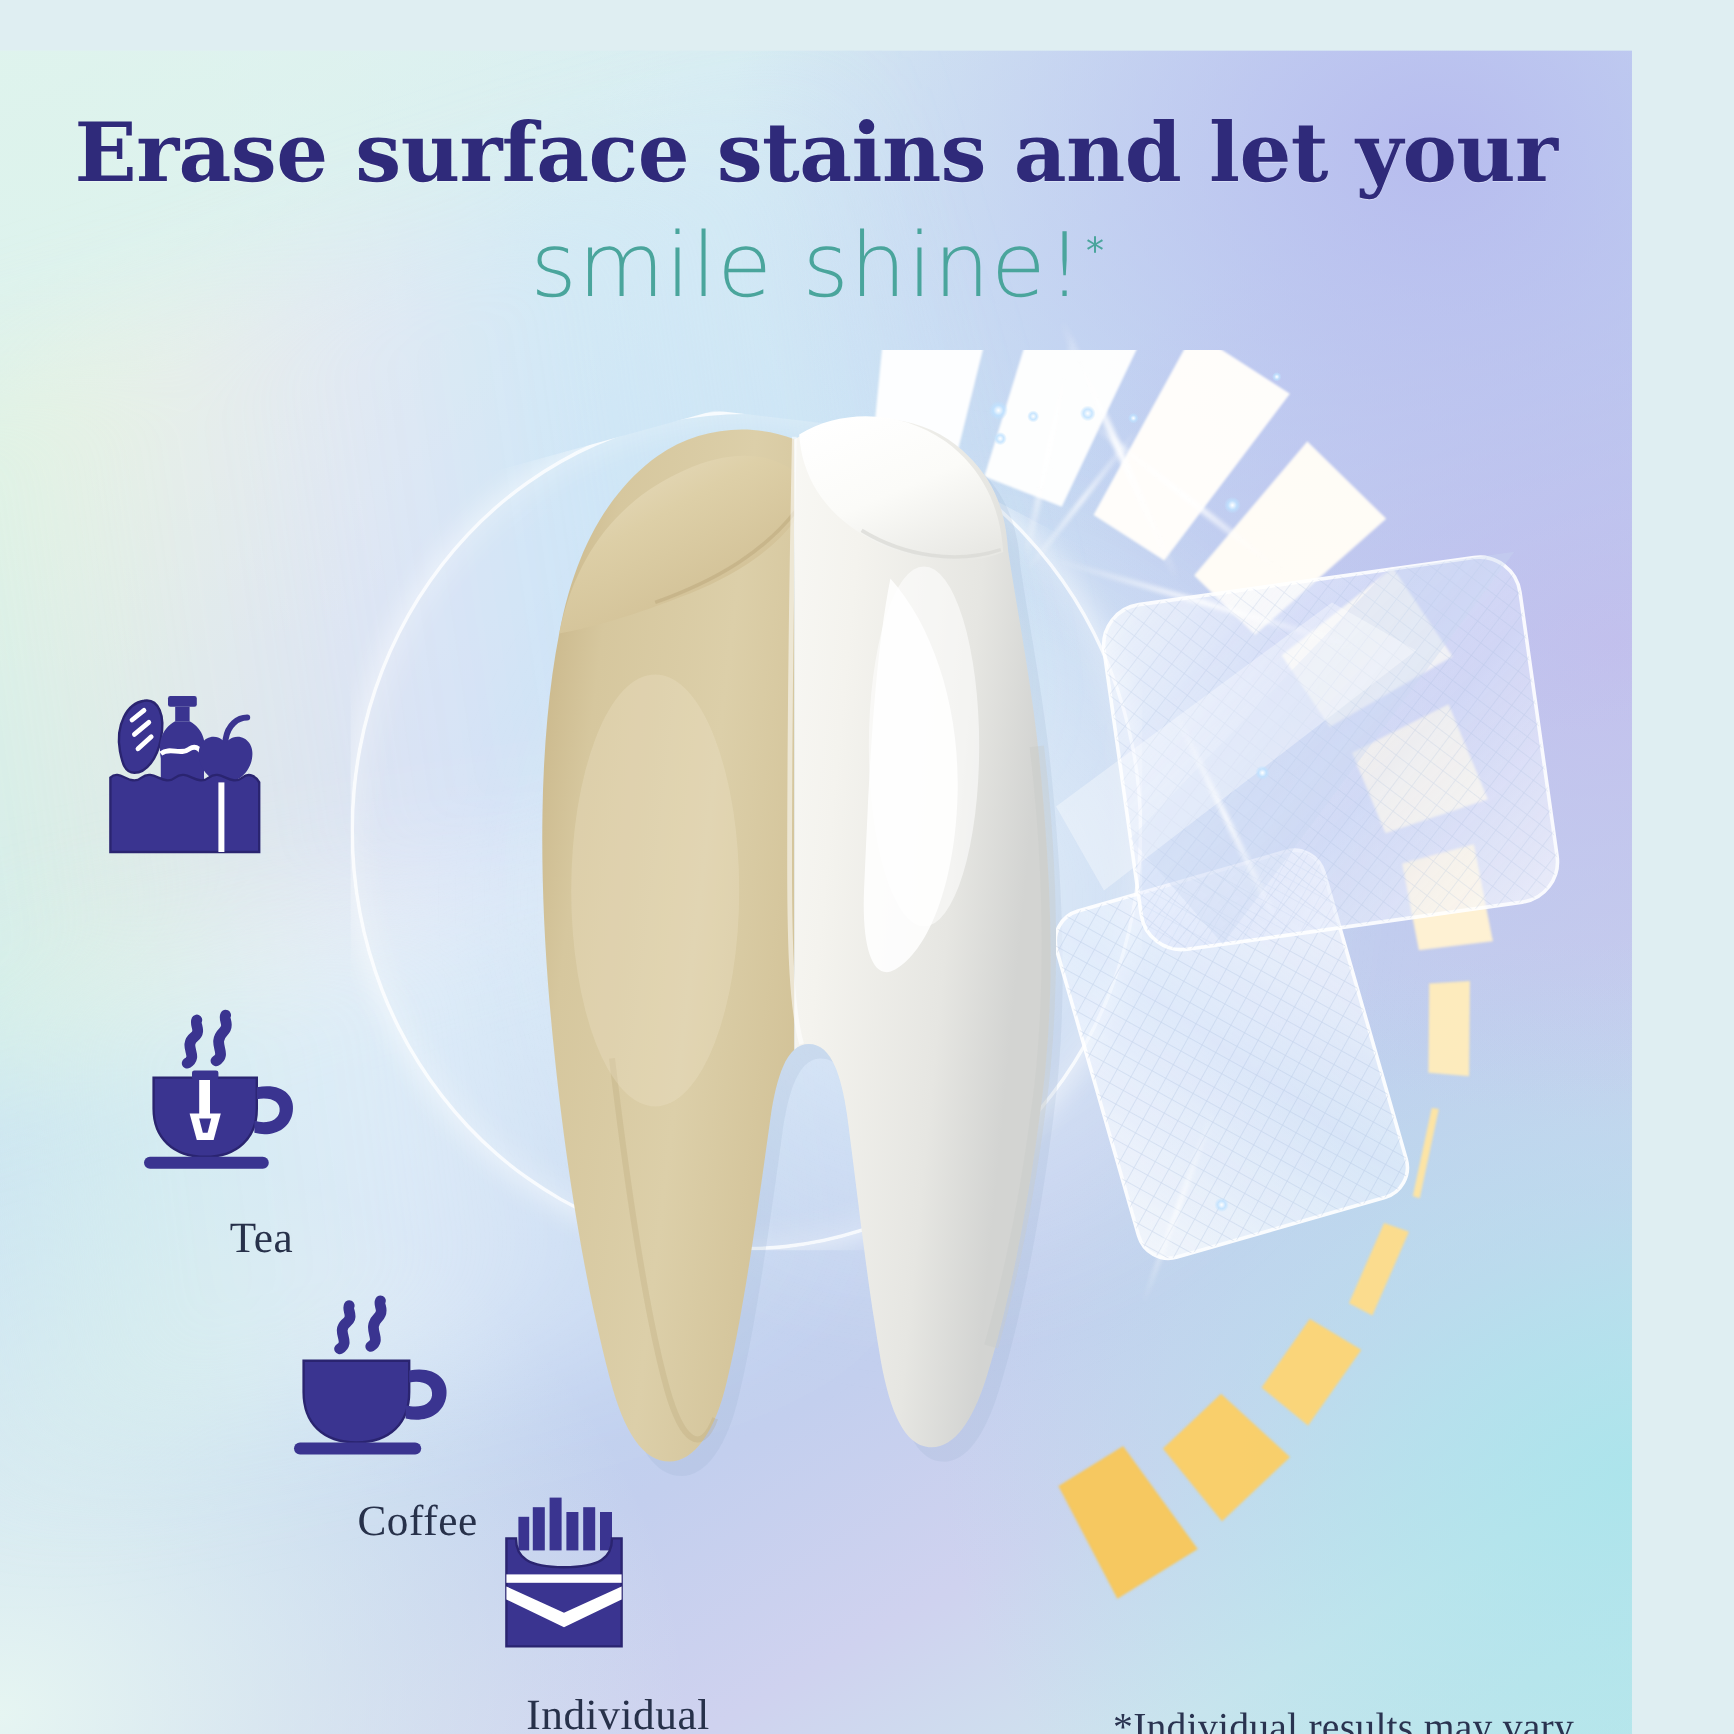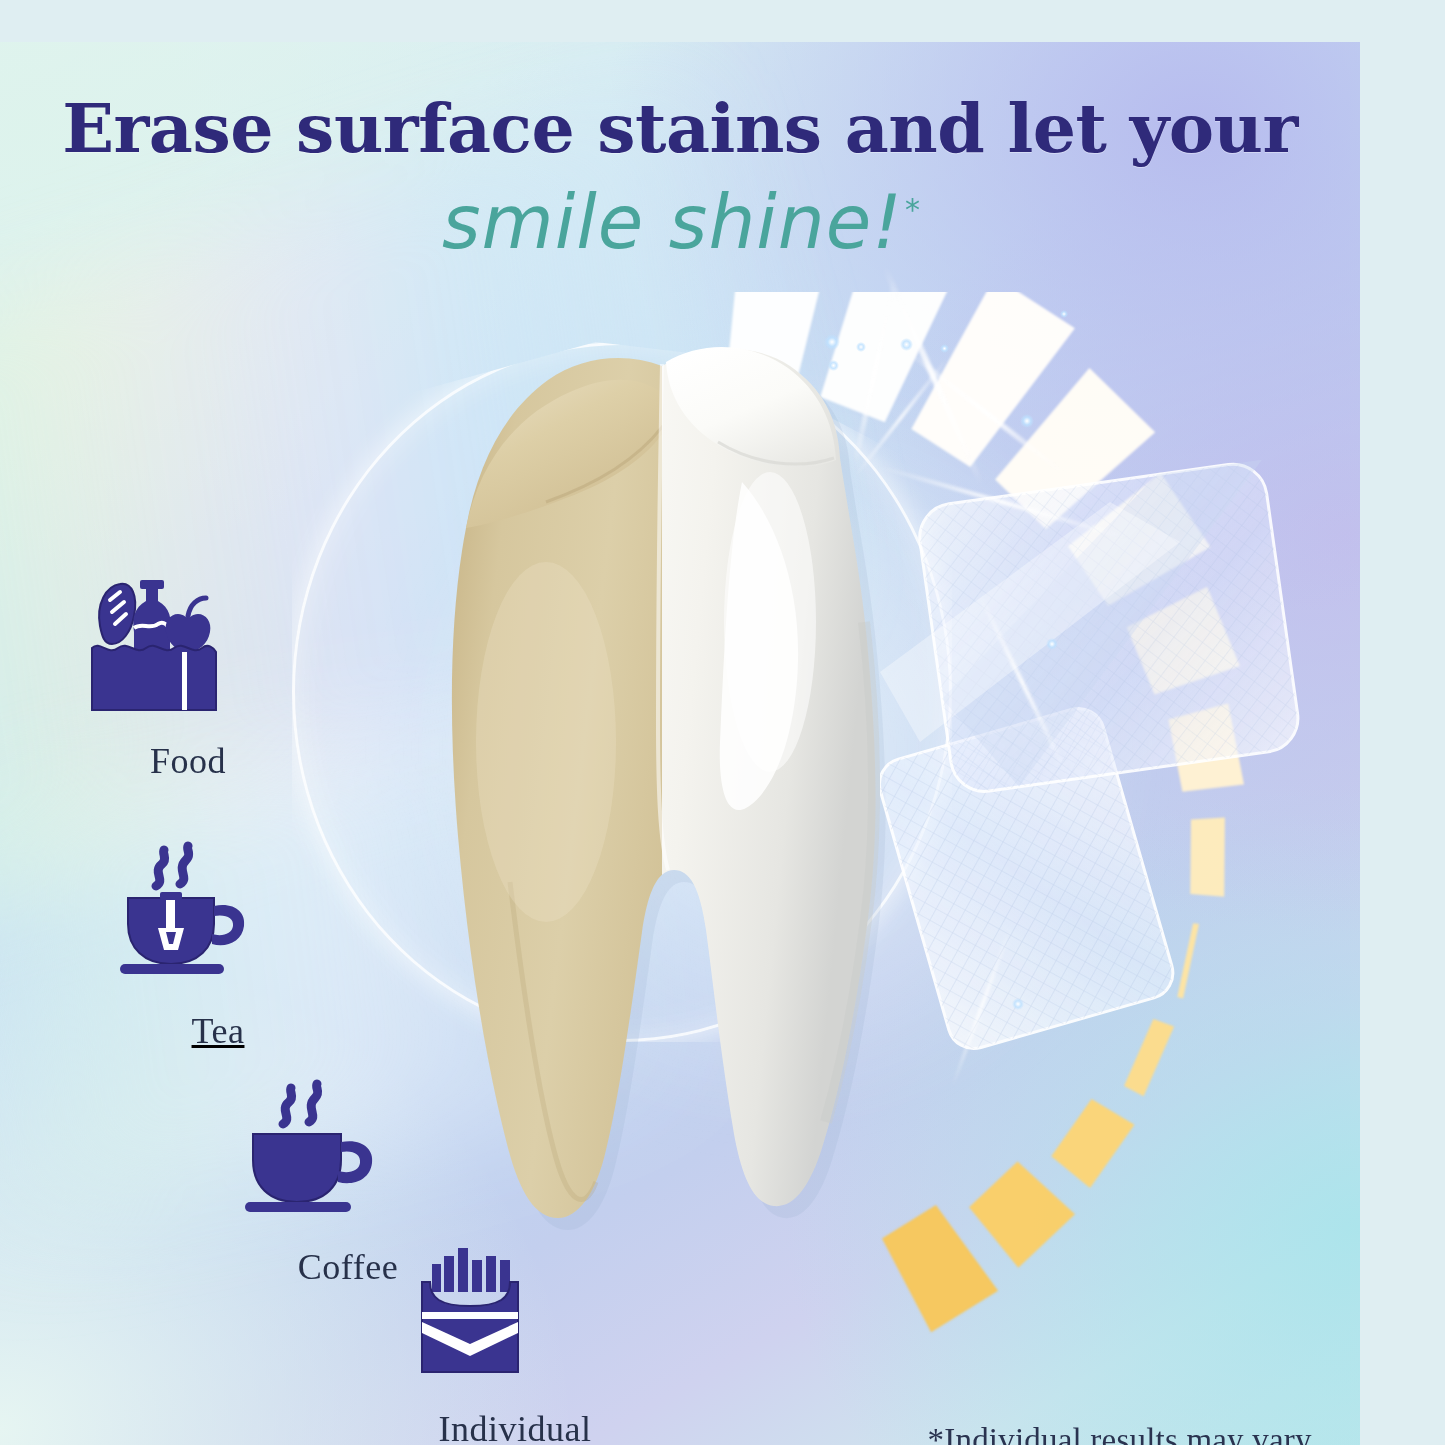--- a/index.html
+++ b/index.html
@@ -98,21 +98,20 @@
     text-shadow:0 1px 0 rgba(255,255,255,.35);
     white-space:nowrap;
   }
   .headline .line2wrap{
     display:block;
     margin-top:14px;
     white-space:nowrap;
   }
   .headline .line2{
     font-family:"DejaVu Sans", sans-serif;
-    font-style:italic;
     font-weight:300;
     font-size:74px;
     color:#4aa59c;
     letter-spacing:1px;
   }
   .headline .asterisk{
     font-family:"DejaVu Sans", sans-serif;
     font-size:30px;
     color:#4aa59c;
     vertical-align:super;
@@ -190,21 +189,21 @@
     display:block;
     margin-top:20px;
     font-family:"Liberation Serif", serif;
     font-size:36px;
     color:#27314a;
     letter-spacing:.5px;
     white-space:nowrap;
   }
 
   #icon-food     { left:78px;  top:528px; width:220px; }
-  #icon-tea      { left:108px; top:798px; width:220px;text-decoration:underline; }
+  #icon-tea      { left:108px; top:798px; width:220px; }
   #icon-coffee   { left:233px; top:1034px; width:230px; }
   #icon-cigarette{ left:400px; top:1196px; width:230px; }
 
   
   .disclaimer{
     position:absolute;
     right:42px; bottom:28px;
     z-index:50;
     font-family:"Liberation Serif", serif;
     font-size:33px;
@@ -432,21 +431,20 @@
           <path d="M110 46 C112 34, 120 28, 128 28" stroke="#3a3490" stroke-width="5" fill="none" stroke-linecap="round"></path>
 
           <path d="M14 78 C22 70, 30 86, 40 78 C50 70, 58 86, 68 78 C78 70, 86 86, 96 78
                    C106 70, 114 86, 124 78 C130 73, 136 78, 138 82
                    L138 140 L14 140 Z" stroke="#2a2470" stroke-width="2"></path>
 
           <rect x="104" y="82" width="5" height="58" fill="#ffffff"></rect>
         </g>
       </svg>
     </span>
-    <span class="cap">Food</span>
   </div>
 
   <div class="stain-icon" id="icon-tea">
     <span class="glyph">
       <svg width="150" height="150" viewBox="0 0 150 150" xmlns="http://www.w3.org/2000/svg">
         <g fill="none" stroke="#3a3490" stroke-width="9" stroke-linecap="round">
           <path d="M48 46 C58 40, 44 32, 54 24 C60 19, 54 14, 56 10"></path>
           <path d="M72 44 C82 38, 68 30, 78 20 C84 14, 78 10, 80 6"></path>
         </g>
         <g fill="#3a3490">

